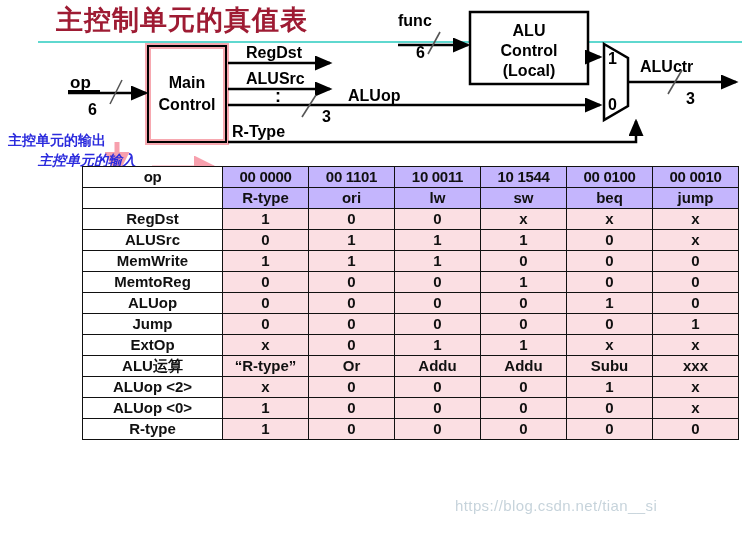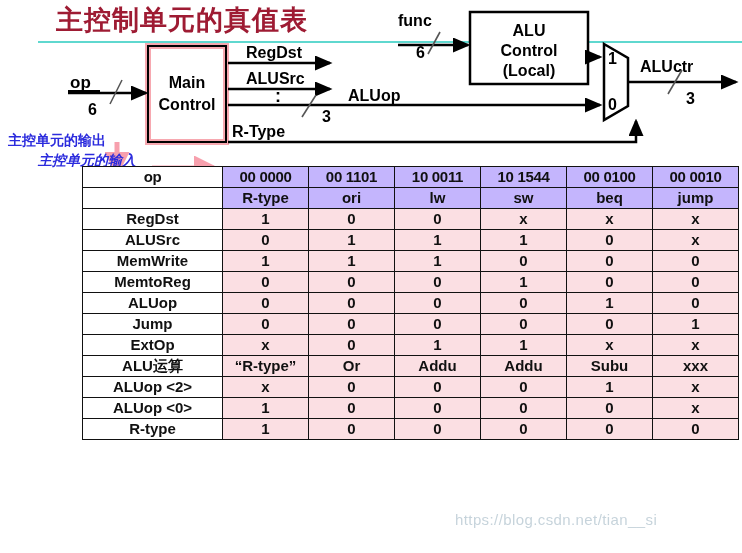--- a/index.html
+++ b/index.html
@@ -110,21 +110,21 @@
   tr.head-name td { font-size: 15px; }
 
   tr.row-alu td.label-cell { color: #2b2bdd; }
   tr.row-alu td.val-cell   { color: #2b2bdd; }
   tr.row-aluop td.label-cell { color: #a50b32; }
 
   
   #watermark {
     position: absolute;
     left: 455px;
-    top: 511px;
+    top: 497px;
     font-size: 15px;
     color: rgba(120,150,170,0.42);
     font-family: "Liberation Sans", sans-serif;
     letter-spacing: 0.4px;
     white-space: nowrap;
     pointer-events: none;
   }
 </style>
 </head>
 <body>

